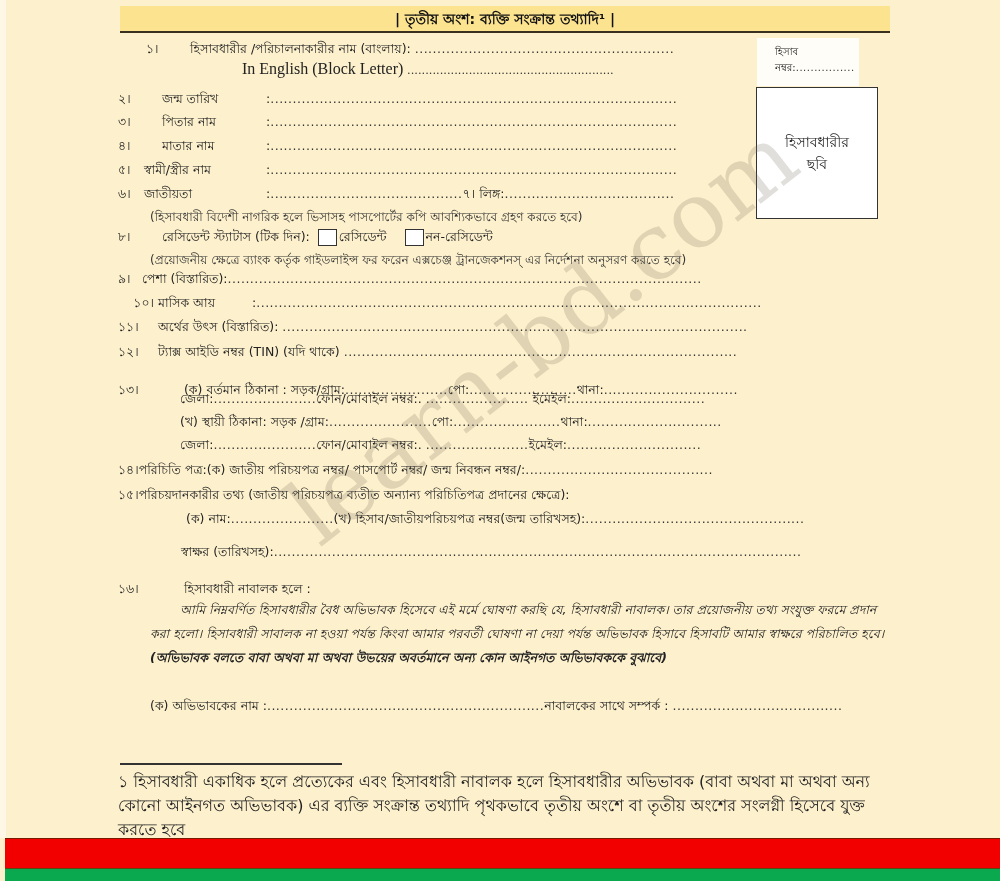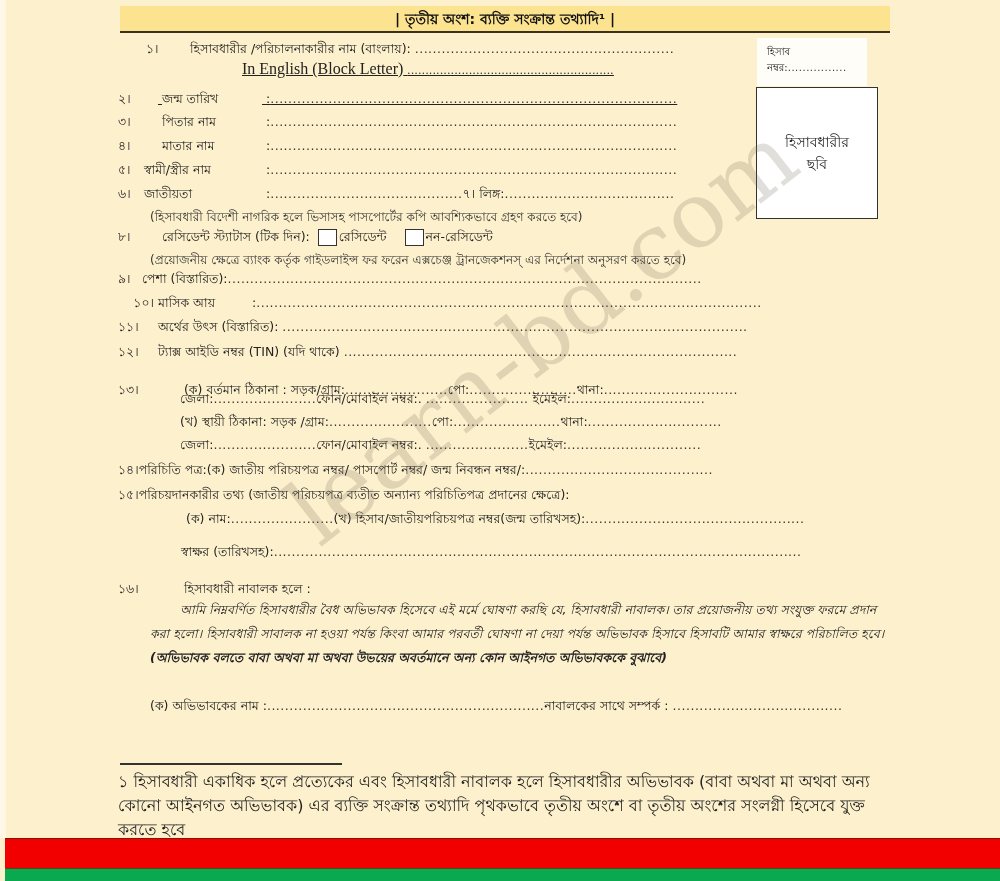--- a/index.html
+++ b/index.html
@@ -14,24 +14,24 @@
   .page { position: absolute; left: 0; top: 0; width: 1000px; height: 838px; }
   .header-bar {
     position: absolute; left: 120px; top: 6px; width: 770px; height: 27px;
     background: #fce38f; border-bottom: 2px solid #3a3020;
     text-align: center; font-size: 14px; line-height: 27px; font-weight: bold; color: #111;
   }
   .row { position: absolute; font-size: 12.5px; white-space: nowrap; color: #222; }
   .num { display: inline-block; }
   .dots { color: #333; letter-spacing: 0.5px; }
   .note { position: absolute; font-size: 12px; color: #333; white-space: nowrap; }
-  .eng { position: absolute; font-family: "Liberation Serif", serif; font-size: 16px; color: #222; white-space: nowrap; text-decoration: underline; }
+  .eng { position: absolute; font-family: "Liberation Serif", serif; font-size: 16px; color: #222; white-space: nowrap; }
   .acct-box {
-    position: absolute; left: 757px; top: 38px; width: 110px; height: 48px; background: #fffdf7;
-    font-size: 10px; padding: 6px 10px; line-height: 16px;
+    position: absolute; left: 757px; top: 38px; width: 102px; height: 48px; background: #fffdf7;
+    font-size: 10px; padding: 6px 18px; line-height: 16px;
   }
   .photo-box {
     position: absolute; left: 756px; top: 87px; width: 122px; height: 132px;
     background: #fff; border: 1.5px solid #333;
     display: flex; flex-direction: column; align-items: center; justify-content: center;
     font-size: 14px; line-height: 22px; text-align: center;
   }
   .cb { display: inline-block; width: 19px; height: 17px; background: #fff; border: 1.5px solid #333; vertical-align: middle; margin: 0 2px 0 4px; }
   .para { position: absolute; font-size: 12.5px; line-height: 24px; color: #222; }
   .bold { font-weight: bold; }
@@ -67,21 +67,21 @@
   <div class="row" style="left:118px; top:40px;margin-left:28px;">
     <span class="num" style="width:40px;">১।</span>
     <span>হিসাবধারীর /পরিচালনাকারীর নাম (বাংলায়):</span>
     <span class="dots">..........................................................</span>
   </div>
   <div class="eng" style="left:242px; top:60px;">
     <span>In English (Block Letter)</span>
     <span class="dots" style="font-size:12.5px;">.........................................................</span>
   </div>
 
-  <div class="row" style="left:118px; top:90px;text-decoration:underline;">
+  <div class="row" style="left:118px; top:90px;">
     <span class="num" style="width:40px;">২।</span>
     <span style="display:inline-block;width:100px;">জন্ম তারিখ</span>
     <span>:</span><span class="dots">...........................................................................................</span>
   </div>
   <div class="row" style="left:118px; top:113px;">
     <span class="num" style="width:40px;">৩।</span>
     <span style="display:inline-block;width:100px;">পিতার নাম</span>
     <span>:</span><span class="dots">...........................................................................................</span>
   </div>
   <div class="row" style="left:118px; top:137px;">

